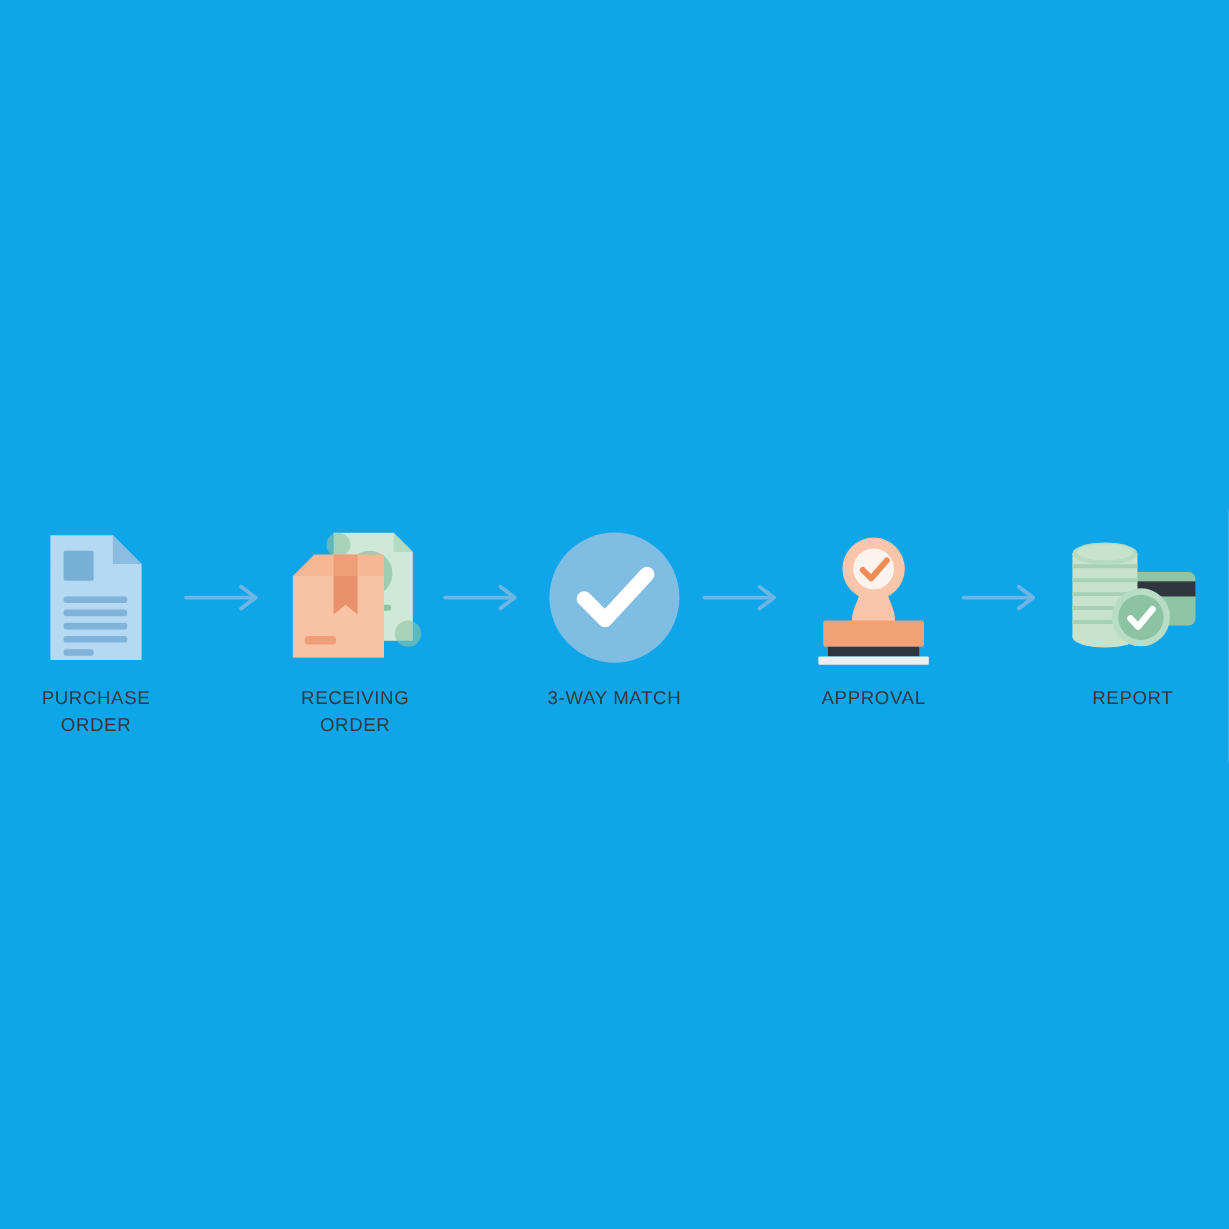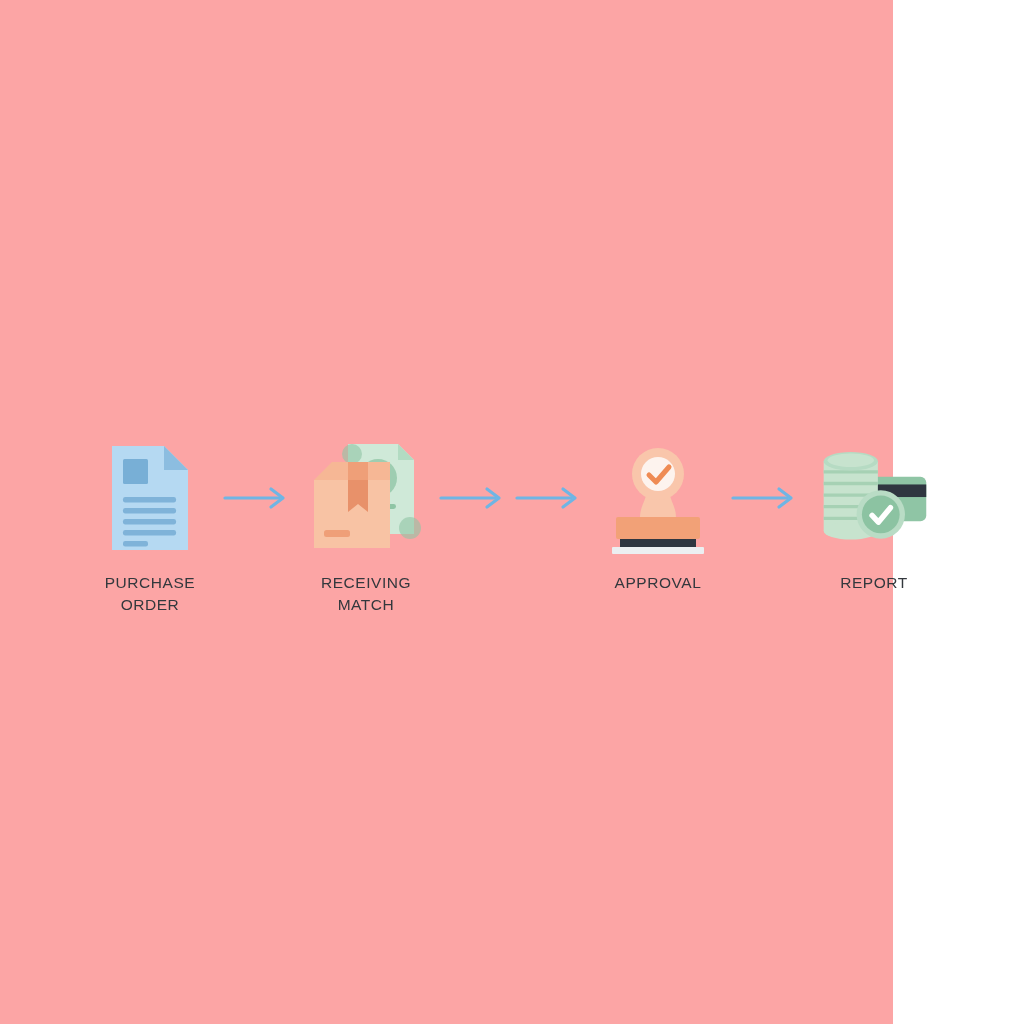--- a/index.html
+++ b/index.html
@@ -10,23 +10,23 @@
   body {
     width: 1024px;
     height: 1024px;
     overflow: hidden;
     font-family: "Liberation Sans", sans-serif;
     -webkit-font-smoothing: antialiased;
   }
 
   #canvas {
     position: relative;
-    width: 893px;
+    width: 1024px;
     height: 1024px;
-    background: #fca5a5;
+    background: #0ea5e9;
   }
 
   
   .flow {
     position: absolute;
     left: 0;
     top: 438px;
     width: 1024px;
     height: 200px;
     display: flex;
@@ -124,30 +124,39 @@
           <path d="M8 42 L26 24 H84 L84 42 Z" fill="#f6b795"></path>
 
           <path d="M42 24 H62 L62 42 H42 Z" fill="#ef9f78"></path>
 
           <path d="M42 42 H62 V74 L52 66 L42 74 Z" fill="#e8916a"></path>
 
           <rect x="18" y="92" width="26" height="7" rx="2.5" fill="#ef9f78"></rect>
         </svg>
       </div>
       <div class="step-label">RECEIVING
-MATCH</div>
-    </div>
-
-    <div class="arrow">
-      <svg width="70" height="24" viewBox="0 0 70 24">
-        <path d="M2 12 H56" stroke="#6fb5e4" stroke-width="3.2" stroke-linecap="round" fill="none"></path>
-        <path d="M48 3 L60 12 L48 21" stroke="#6fb5e4" stroke-width="3.2" stroke-linecap="round" stroke-linejoin="round" fill="none"></path>
-      </svg>
-    </div>
-
+ORDER</div>
+    </div>
+
+    <div class="arrow">
+      <svg width="70" height="24" viewBox="0 0 70 24">
+        <path d="M2 12 H56" stroke="#6fb5e4" stroke-width="3.2" stroke-linecap="round" fill="none"></path>
+        <path d="M48 3 L60 12 L48 21" stroke="#6fb5e4" stroke-width="3.2" stroke-linecap="round" stroke-linejoin="round" fill="none"></path>
+      </svg>
+    </div>
+
+    <div class="step">
+      <div class="icon-box">
+        <svg width="124" height="124" viewBox="0 0 124 124">
+          <circle cx="62" cy="62" r="56" fill="#7fbde3"></circle>
+          <path d="M36 63 L54 81 L90 42" stroke="#ffffff" stroke-width="13" stroke-linecap="round" stroke-linejoin="round" fill="none"></path>
+        </svg>
+      </div>
+      <div class="step-label">3-WAY MATCH</div>
+    </div>
 
     <div class="arrow">
       <svg width="70" height="24" viewBox="0 0 70 24">
         <path d="M2 12 H56" stroke="#6fb5e4" stroke-width="3.2" stroke-linecap="round" fill="none"></path>
         <path d="M48 3 L60 12 L48 21" stroke="#6fb5e4" stroke-width="3.2" stroke-linecap="round" stroke-linejoin="round" fill="none"></path>
       </svg>
     </div>
 
     <div class="step">
       <div class="icon-box">

